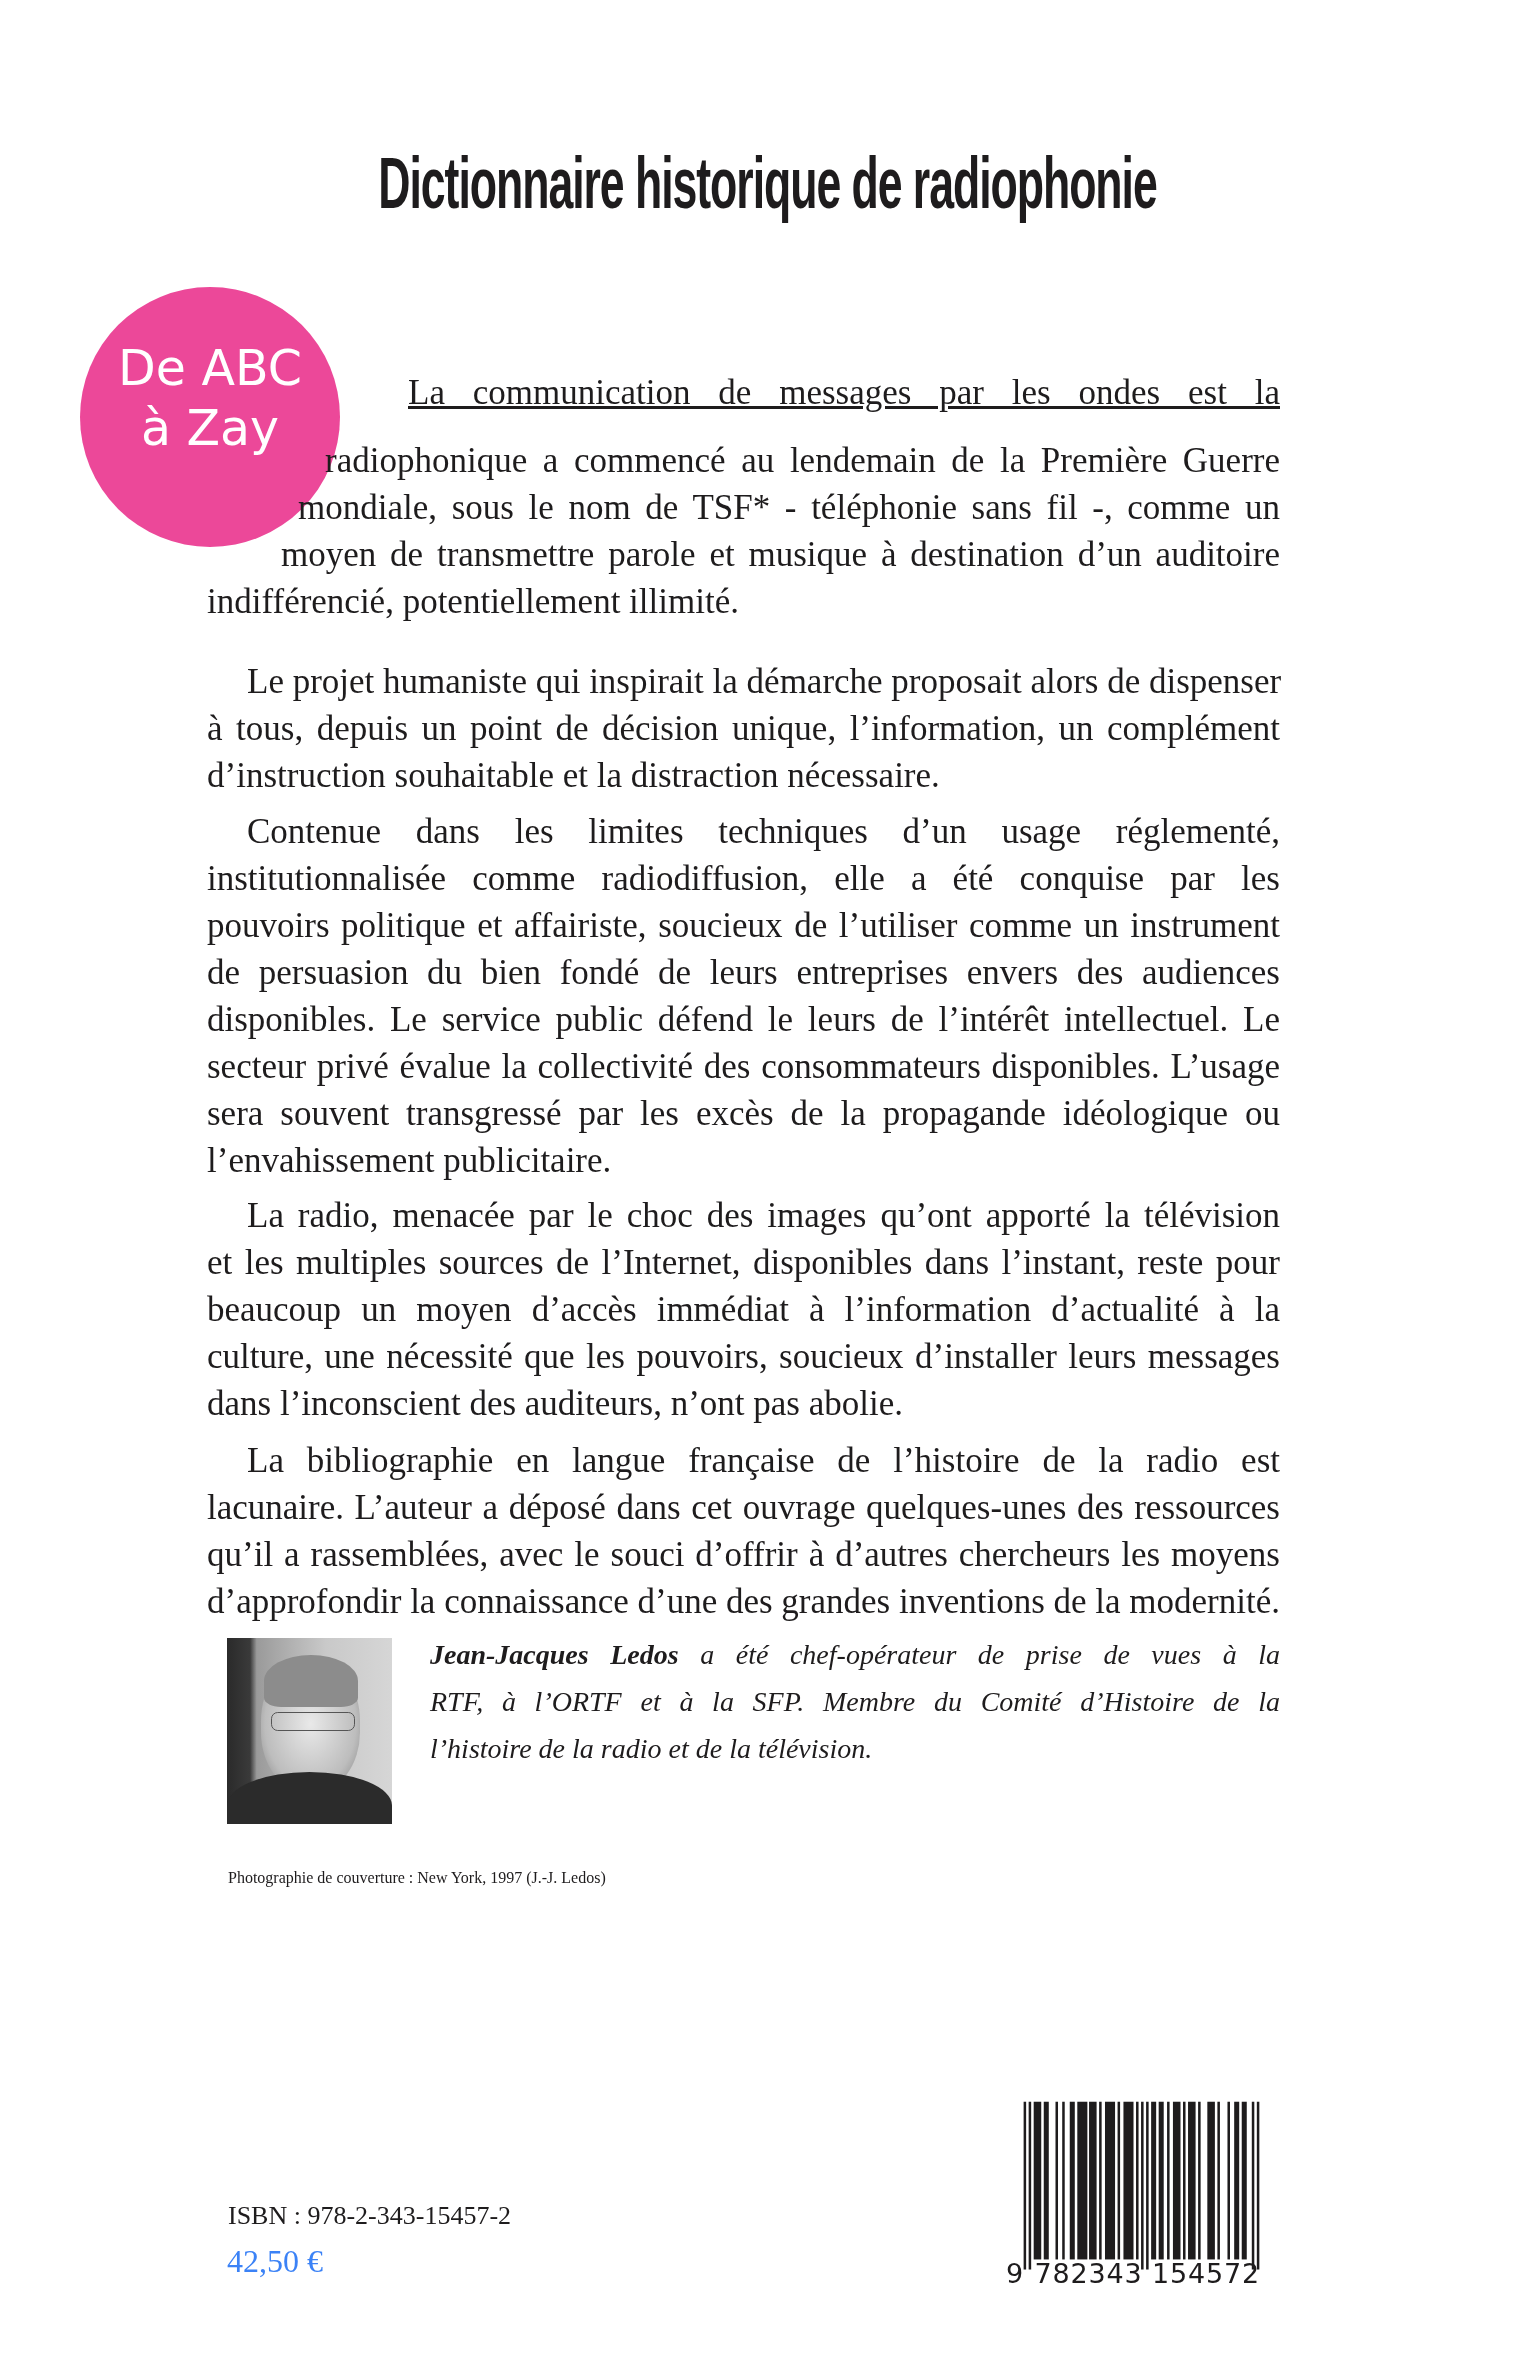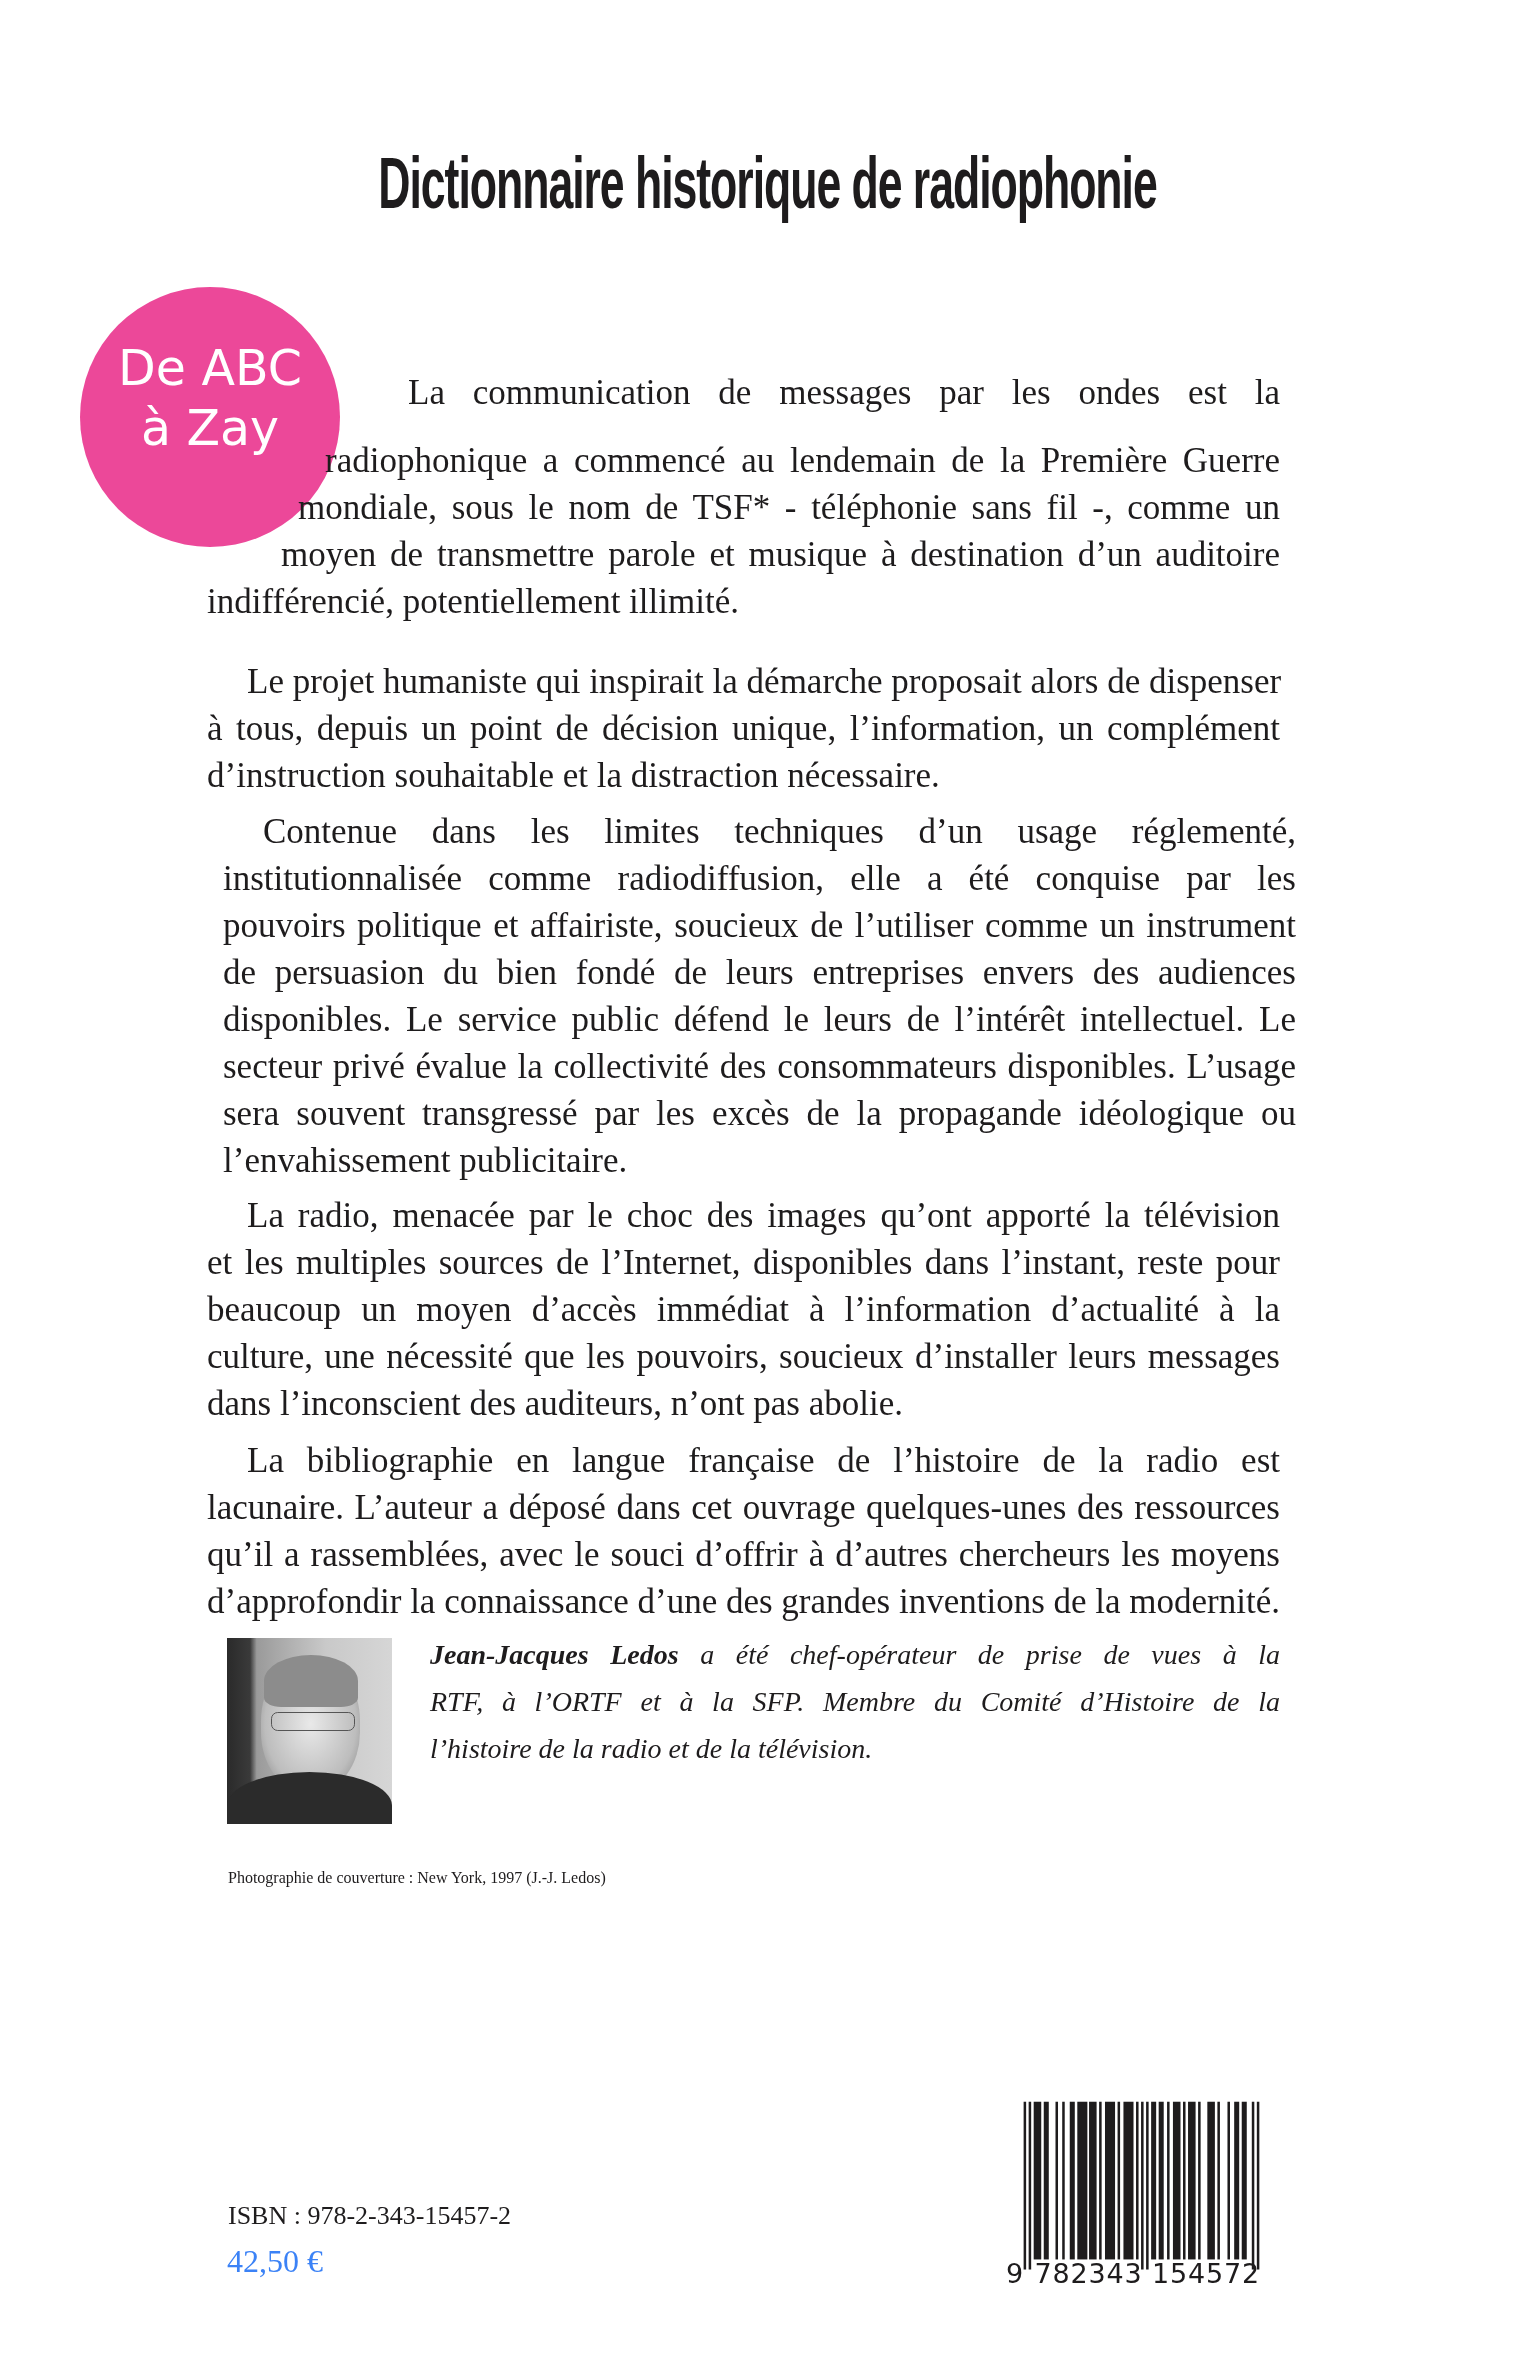--- a/index.html
+++ b/index.html
@@ -27,21 +27,21 @@
   .body-text {
     position: absolute; left: 207px; width: 1073px;
     font-family: "Liberation Serif", serif; font-size: 35px; line-height: 47px;
     text-align: justify; color: #1e1c1d;
   }
   .line { display: block; white-space: nowrap; text-align-last: justify; }
   .line.last { text-align-last: left; }
   .indent { text-indent: 40px; }
 
   .p1 { top: 369px; }
-  .p1 .l0 { margin-left: 201px; }
+  .p1 .l0 { margin-left: 201px; text-decoration: underline; }
   .p1 .l1 { margin-left: 151px; }
   .p1 .l2 { margin-left: 118px; margin-top: 21px; }
   .p1 .l3 { margin-left: 91px; }
   .p1 .l4 { margin-left: 74px; }
 
   .author-photo {
     position: absolute; left: 227px; top: 1638px; width: 165px; height: 186px;
     background: linear-gradient(90deg, #2a2a2a 0%, #3a3a3a 14%, #9a9a9a 18%, #c9c9c9 60%, #d6d6d6 100%);
     overflow: hidden;
   }
@@ -92,21 +92,21 @@
     <span class="line l4">moyen de transmettre parole et musique à destination d’un auditoire</span>
     <span class="line last">indifférencié, potentiellement illimité.</span>
   </div>
 
   <div class="body-text" style="top: 658px;">
     <span class="line indent">Le projet humaniste qui inspirait la démarche proposait alors de dispenser</span>
     <span class="line">à tous, depuis un point de décision unique, l’information, un complément</span>
     <span class="line last">d’instruction souhaitable et la distraction nécessaire.</span>
   </div>
 
-  <div class="body-text" style="top: 808px; margin-left: 16px;">
+  <div class="body-text" style="top: 808px;">
     <span class="line indent">Contenue dans les limites techniques d’un usage réglementé,</span>
     <span class="line">institutionnalisée comme radiodiffusion, elle a été conquise par les</span>
     <span class="line">pouvoirs politique et affairiste, soucieux de l’utiliser comme un instrument</span>
     <span class="line">de persuasion du bien fondé de leurs entreprises envers des audiences</span>
     <span class="line">disponibles. Le service public défend le leurs de l’intérêt intellectuel. Le</span>
     <span class="line">secteur privé évalue la collectivité des consommateurs disponibles. L’usage</span>
     <span class="line">sera souvent transgressé par les excès de la propagande idéologique ou</span>
     <span class="line last">l’envahissement publicitaire.</span>
   </div>
 

